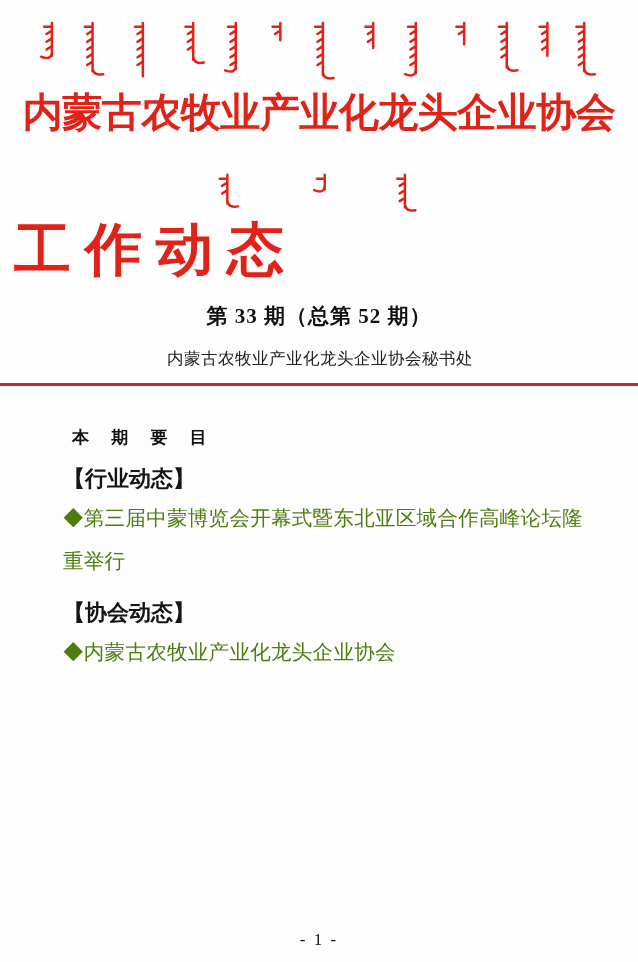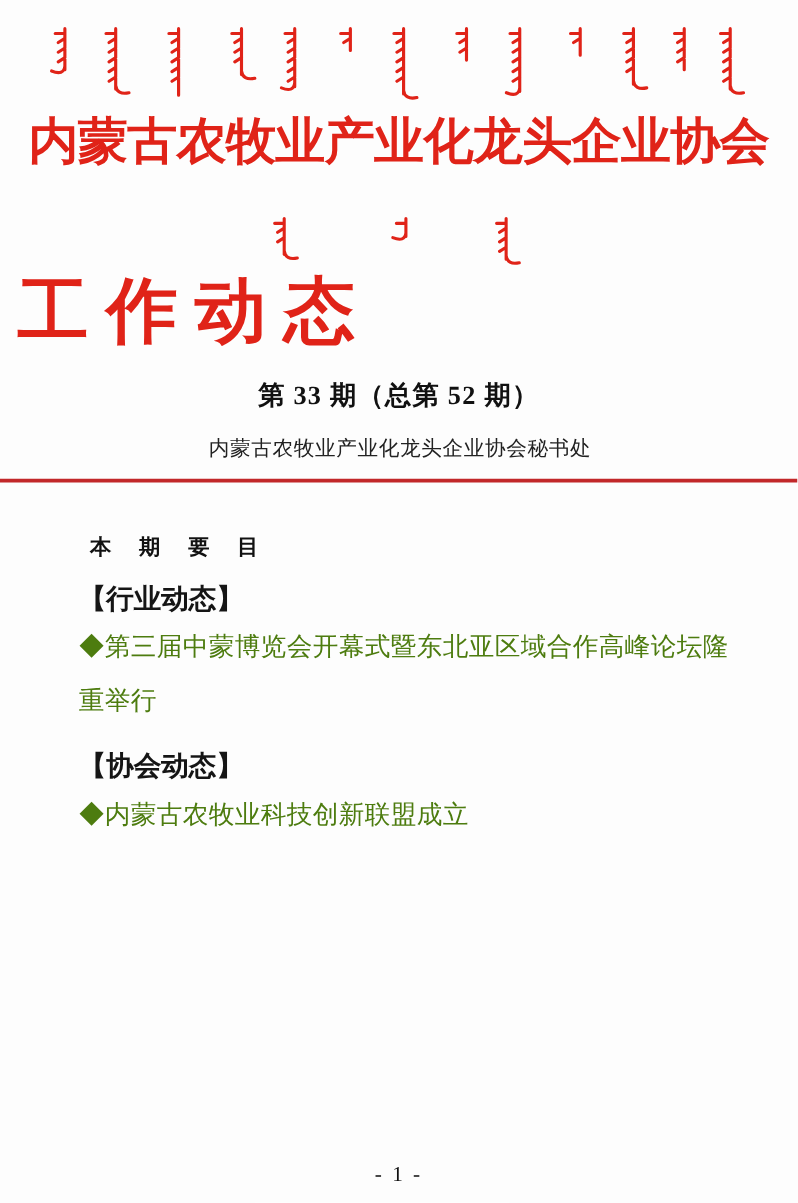--- a/index.html
+++ b/index.html
@@ -150,19 +150,19 @@
   <div class="toc">
     <div class="toc-title">本 期 要 目</div>
 
     <div class="toc-section">
       <div class="sec-heading">【行业动态】</div>
       <p class="toc-item">◆第三届中蒙博览会开幕式暨东北亚区域合作高峰论坛隆重举行</p>
     </div>
 
     <div class="toc-section sec2">
       <div class="sec-heading">【协会动态】</div>
-      <p class="toc-item">◆内蒙古农牧业科技创新联盟成立</p>
+      <p class="toc-item">◆内蒙古农牧业产业化龙头企业协会</p>
     </div>
   </div>
 
   <div class="page-number">- 1 -</div>
 
 </div>
 
 </body></html>

